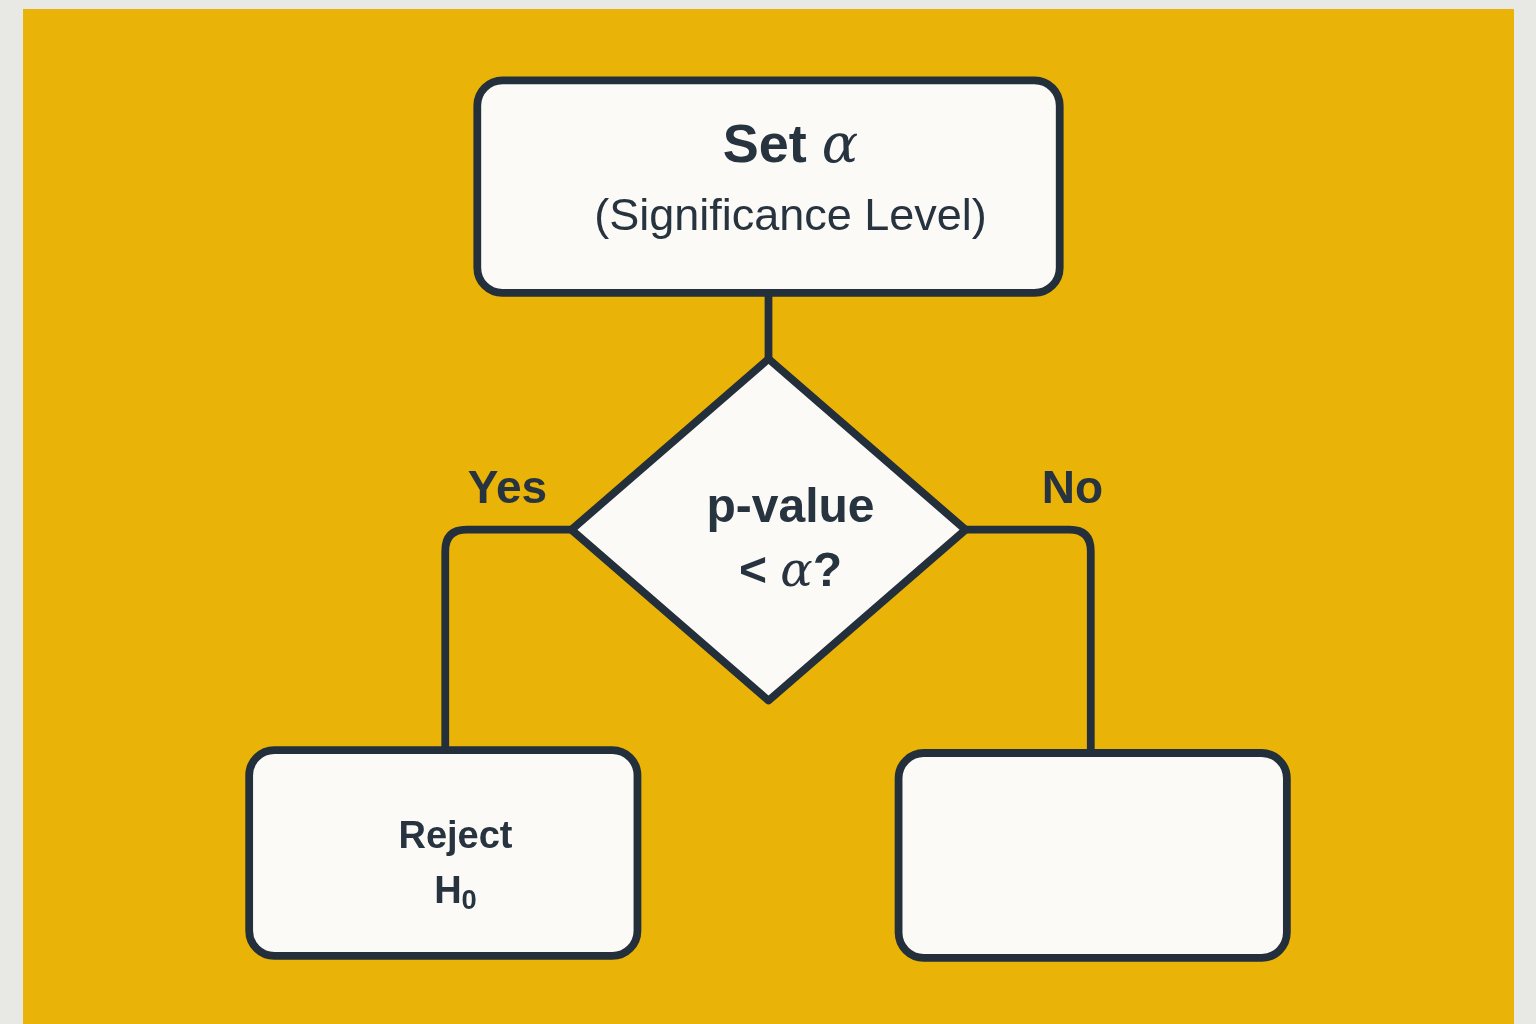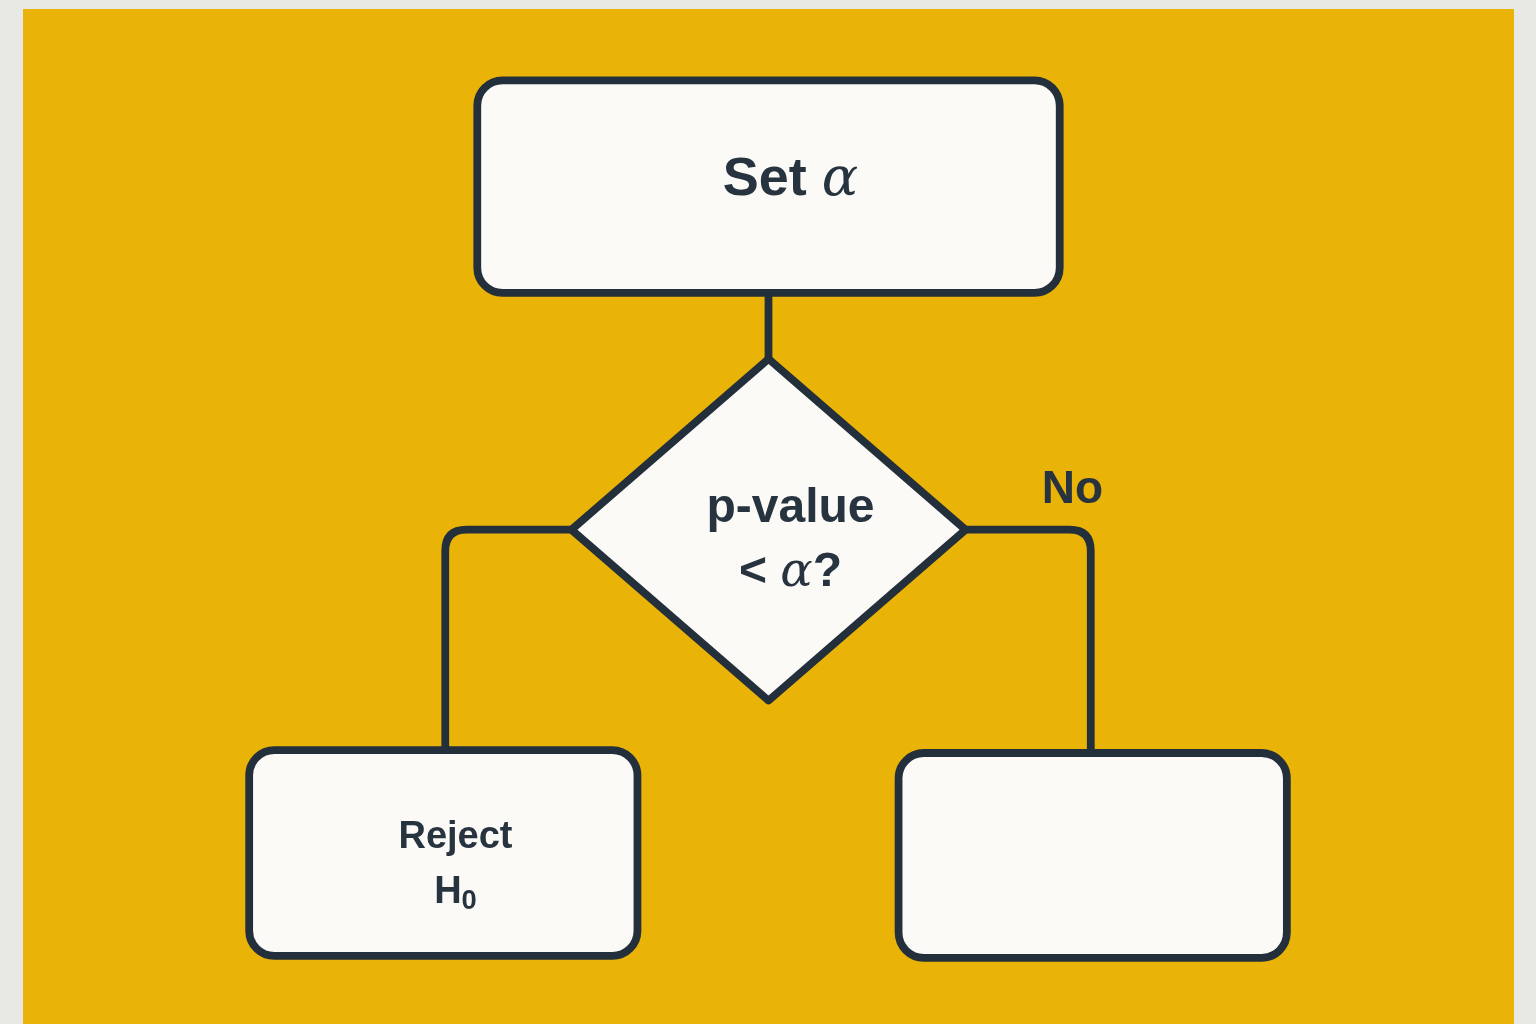--- a/index.html
+++ b/index.html
@@ -74,27 +74,29 @@
 
     <path d="M 768 345 L 971 521 L 768 697 L 565 521 Z" fill="#fbfaf6" stroke="#232f3a" stroke-width="8" stroke-linejoin="round"></path>
 
     <rect x="468" y="58" width="600" height="219" rx="26" fill="#fbfaf6" stroke="#232f3a" stroke-width="8"></rect>
     <rect x="233" y="748" width="400" height="212" rx="26" fill="#fbfaf6" stroke="#232f3a" stroke-width="8"></rect>
     <rect x="902" y="751" width="400" height="211" rx="26" fill="#fbfaf6" stroke="#232f3a" stroke-width="8"></rect>
   </svg>
 
   <div class="label node-text top-box-text">
     <div class="t-xl-bold"><span>Set </span><span class="alpha">α</span></div>
+    <div class="t-l-medium">(Significance Level)</div>
   </div>
 
   <div class="label node-text diamond-text">
     <div class="t-l-bold">p-value</div>
     <div class="t-l-bold"><span>&lt; </span><span class="alpha">α</span><span>?</span></div>
   </div>
 
+  <div class="label branch-label yes-label">Yes</div>
   <div class="label branch-label no-label">No</div>
 
   <div class="label node-text reject-text">
     <div class="t-box-bold">Reject</div>
     <div class="t-box-bold"><span>H</span><sub class="h-sub">0</sub></div>
   </div>
 
 
 </div>
 

